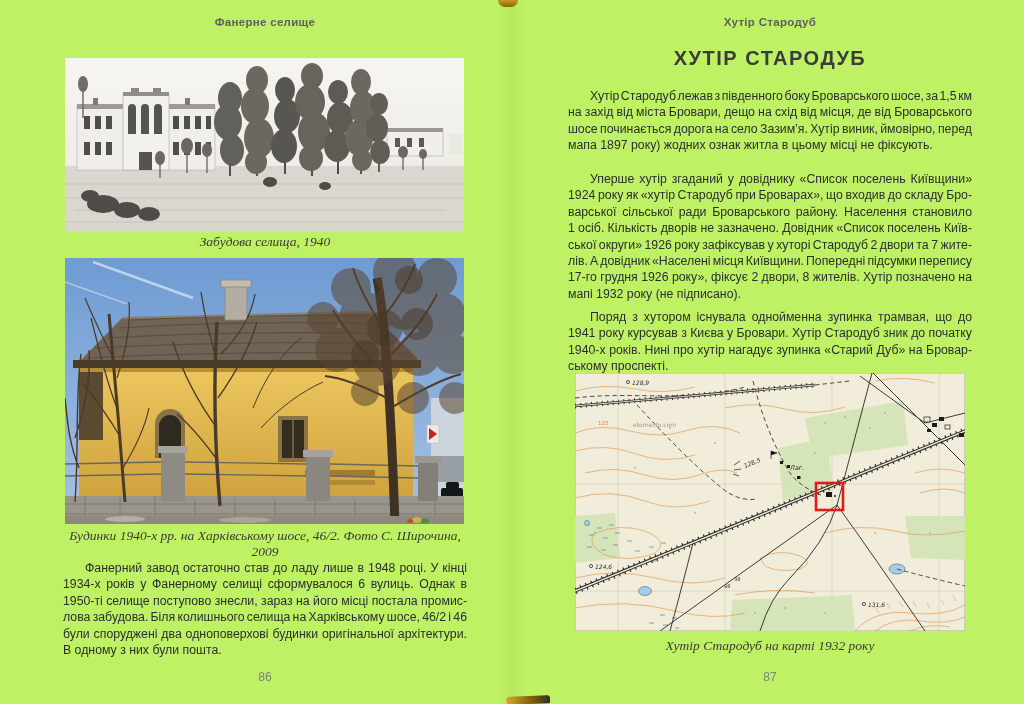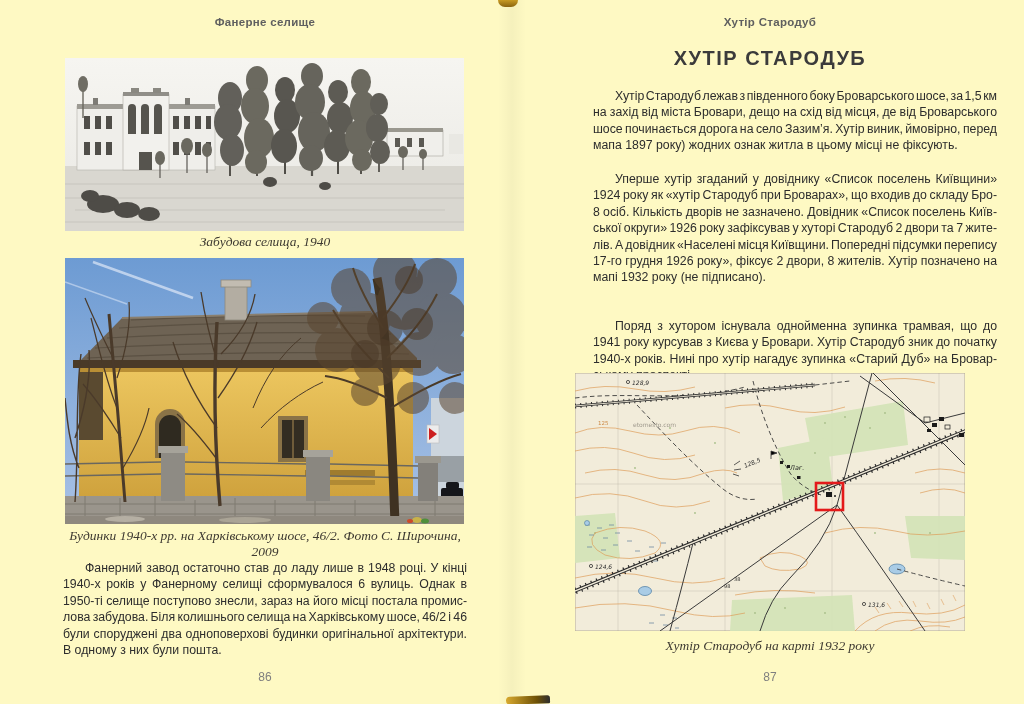--- a/index.html
+++ b/index.html
@@ -1,31 +1,31 @@
 <!DOCTYPE html>
 <html><head>
 <meta charset="utf-8">
 <style>
   html,body{margin:0;padding:0;background:#ffffff;}
-  .book{position:relative;width:1024px;height:704px;background:#fef9c3;overflow:hidden;
+  .book{position:relative;width:1024px;height:704px;background:#bef264;overflow:hidden;
         font-family:"Liberation Sans",sans-serif;}
   .spine{position:absolute;left:498px;top:0;width:28px;height:704px;
          background:linear-gradient(90deg,rgba(0,0,0,0) 0%,rgba(0,0,0,0.035) 50%,rgba(0,0,0,0) 100%);}
   .gold-top{position:absolute;left:498px;top:0;width:20px;height:7px;
             background:linear-gradient(180deg,#c79a23,#8a6410);border-radius:0 0 8px 8px;}
   .gold-bottom{position:absolute;left:506px;top:696px;width:44px;height:8px;
                background:linear-gradient(90deg,#d8a92f,#6e5106 70%,#2e2e2e);border-radius:6px 4px 2px 6px;transform:rotate(-2deg);}
   .runhead{position:absolute;top:16px;font-size:11.5px;font-weight:bold;color:#5f5f5f;
            letter-spacing:.3px;text-align:center;}
   .runhead.left{left:63px;width:404px;}
   .runhead.right{left:568px;width:404px;}
   .chapter-title{position:absolute;top:47px;left:568px;width:404px;text-align:center;
                  font-size:20px;font-weight:bold;color:#3b3b3b;letter-spacing:1.5px;}
   .para{position:absolute;width:404px;font-size:12.3px;line-height:16.4px;color:#2d2d2d;}
-  .para.rp{left:568px;margin-left:25px;}
+  .para.rp{left:568px;}
   .pline{white-space:nowrap;}
   .pline.first{padding-left:22px;}
   .caption{position:absolute;width:404px;text-align:center;font-family:"Liberation Serif",serif;
            font-style:italic;font-size:13.5px;color:#3e3a32;}
   .pagenum{position:absolute;top:670px;width:404px;text-align:center;font-size:12px;color:#7f7f7f;}
   .fig{position:absolute;display:block;}
 </style>
 </head>
 <body>
 
@@ -266,47 +266,48 @@
     <ellipse cx="60" cy="261" rx="20" ry="3" fill="#b5afa3"></ellipse>
       <ellipse cx="180" cy="262" rx="26" ry="3" fill="#aaa496"></ellipse>
     <ellipse cx="352" cy="262" rx="5" ry="3" fill="#c8b24a"></ellipse>
       <ellipse cx="360" cy="263" rx="4" ry="2.5" fill="#4f8f3a"></ellipse>
       <ellipse cx="345" cy="263" rx="3" ry="2" fill="#cc4a2a"></ellipse>
   </svg>
   <div class="caption" style="left:63px;top:528px">Будинки 1940-х рр. на Харківському шосе, 46/2. Фото С. Широчина, 2009</div>
 
   <div class="para" style="left:63px;top:560px">
       <div class="pline first" style="word-spacing: 0.644886px;"><span>Фанерний завод остаточно став до ладу лише в 1948 році. У кінці</span></div>
-      <div class="pline" style="word-spacing: 2.21007px;"><span>1940-х років у Фанерному селищі сформувалося 6 вулиць. Однак в</span></div>
+      <div class="pline" style="word-spacing: 2.21007px;"><span>1934-х років у Фанерному селищі сформувалося 6 вулиць. Однак в</span></div>
       <div class="pline" style="word-spacing: -0.0260417px;"><span>1950-ті селище поступово знесли, зараз на його місці постала промис-</span></div>
       <div class="pline" style="word-spacing: -1.16406px;"><span>лова забудова. Біля колишнього селища на Харківському шосе, 46/2 і 46</span></div>
       <div class="pline" style="word-spacing: 0.471354px;"><span>були споруджені два одноповерхові будинки оригінальної архітектури.</span></div>
       <div class="pline end"><span>В одному з них були пошта.</span></div>
     </div>
   <div class="pagenum" style="left:63px">86</div>
 
   <div class="runhead right">Хутір Стародуб</div>
   <div class="chapter-title">ХУТІР СТАРОДУБ</div>
 
   <div class="para rp" style="top:88px">
       <div class="pline first" style="word-spacing: -1.88125px;"><span>Хутір Стародуб лежав з південного боку Броварського шосе, за 1,5 км</span></div>
       <div class="pline" style="word-spacing: -0.265625px;"><span>на захід від міста Бровари, дещо на схід від місця, де від Броварського</span></div>
       <div class="pline" style="word-spacing: -1.02604px;"><span>шосе починається дорога на село Зазим’я. Хутір виник, ймовірно, перед</span></div>
       <div class="pline end"><span>мапа 1897 року) жодних ознак житла в цьому місці не фіксують.</span></div>
     </div>
   <div class="para rp" style="top:171px">
       <div class="pline first" style="word-spacing: 1.51562px;"><span>Уперше хутір згаданий у довіднику «Список поселень Київщини»</span></div>
       <div class="pline" style="word-spacing: -0.78125px;"><span>1924 року як «хутір Стародуб при Броварах», що входив до складу Бро-</span></div>
-      <div class="pline" style="word-spacing: -0.135417px;"><span>8 осіб. Кількість дворів не зазначено. Довідник «Список поселень Київ-</span></div>
+      <div class="pline" style="word-spacing: 2.34375px;"><span>варської сільської ради Броварського району. Населення становило</span></div>
+      <div class="pline" style="word-spacing: -0.135417px;"><span>1 осіб. Кількість дворів не зазначено. Довідник «Список поселень Київ-</span></div>
       <div class="pline" style="word-spacing: -0.94401px;"><span>ської округи» 1926 року зафіксував у хуторі Стародуб 2 двори та 7 жите-</span></div>
       <div class="pline" style="word-spacing: -1.29492px;"><span>лів. А довідник «Населені місця Київщини. Попередні підсумки перепису</span></div>
       <div class="pline" style="word-spacing: -0.0213068px;"><span>17-го грудня 1926 року», фіксує 2 двори, 8 жителів. Хутір позначено на</span></div>
       <div class="pline end"><span>мапі 1932 року (не підписано).</span></div>
     </div>
-  <div class="para rp" style="top:318px">
+  <div class="para rp" style="top:309px">
       <div class="pline first" style="word-spacing: 2.58203px;"><span>Поряд з хутором існувала однойменна зупинка трамвая, що до</span></div>
       <div class="pline" style="word-spacing: -0.0681818px;"><span>1941 року курсував з Києва у Бровари. Хутір Стародуб зник до початку</span></div>
       <div class="pline" style="word-spacing: 0.170313px;"><span>1940-х років. Нині про хутір нагадує зупинка «Старий Дуб» на Бровар-</span></div>
       <div class="pline end"><span>ському проспекті.</span></div>
     </div>
 
   <svg class="fig" style="left:575px;top:373px" width="390" height="258" viewBox="0 0 390 258">
     <rect width="390" height="258" fill="#f2ecda" stroke="#b5ac96" stroke-width="1"></rect>
 
     <g stroke="#8f8a7c" stroke-width=".5" opacity=".45">

